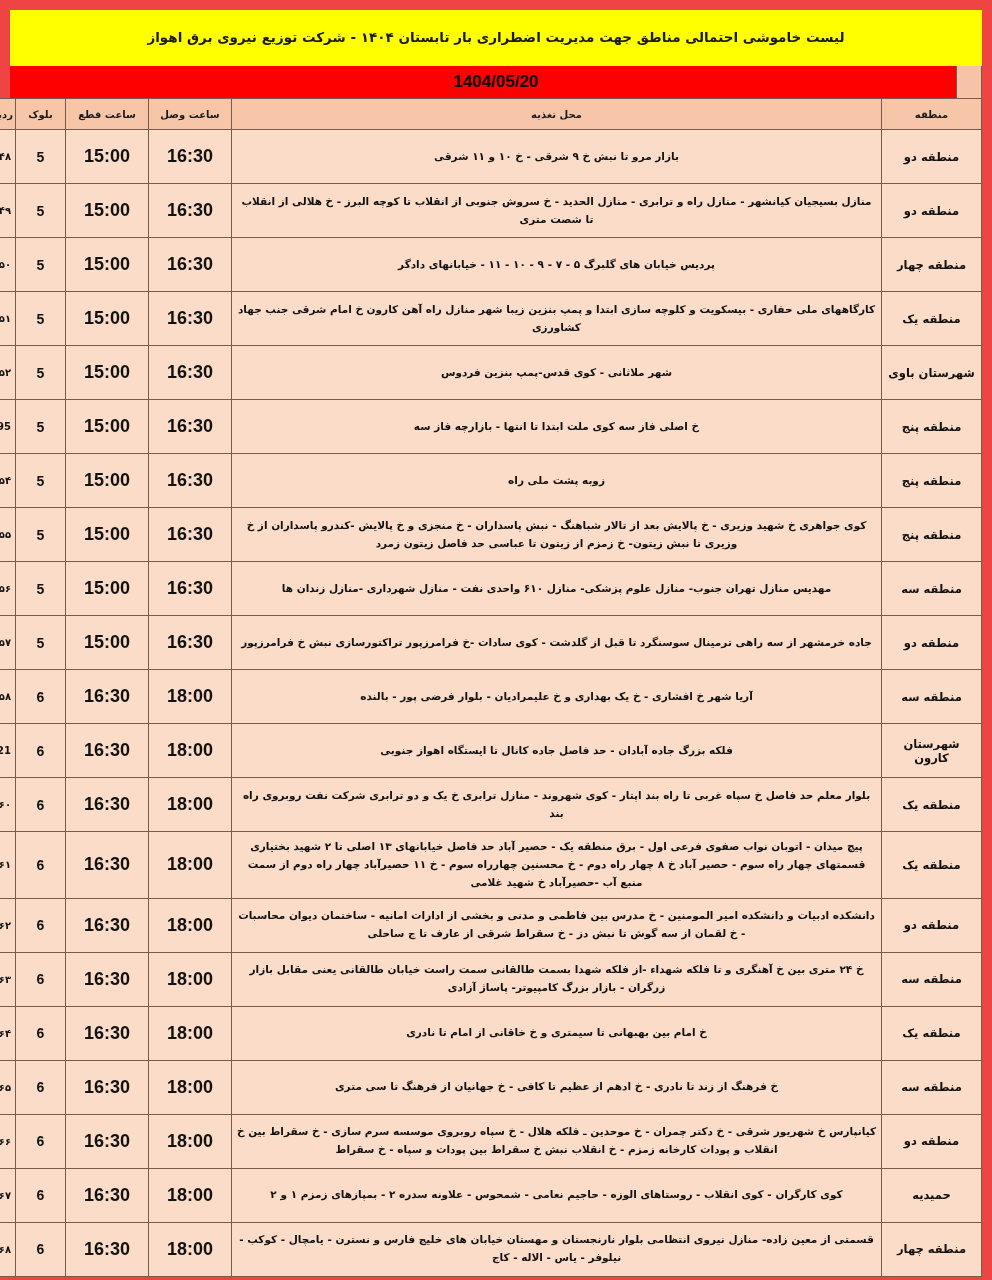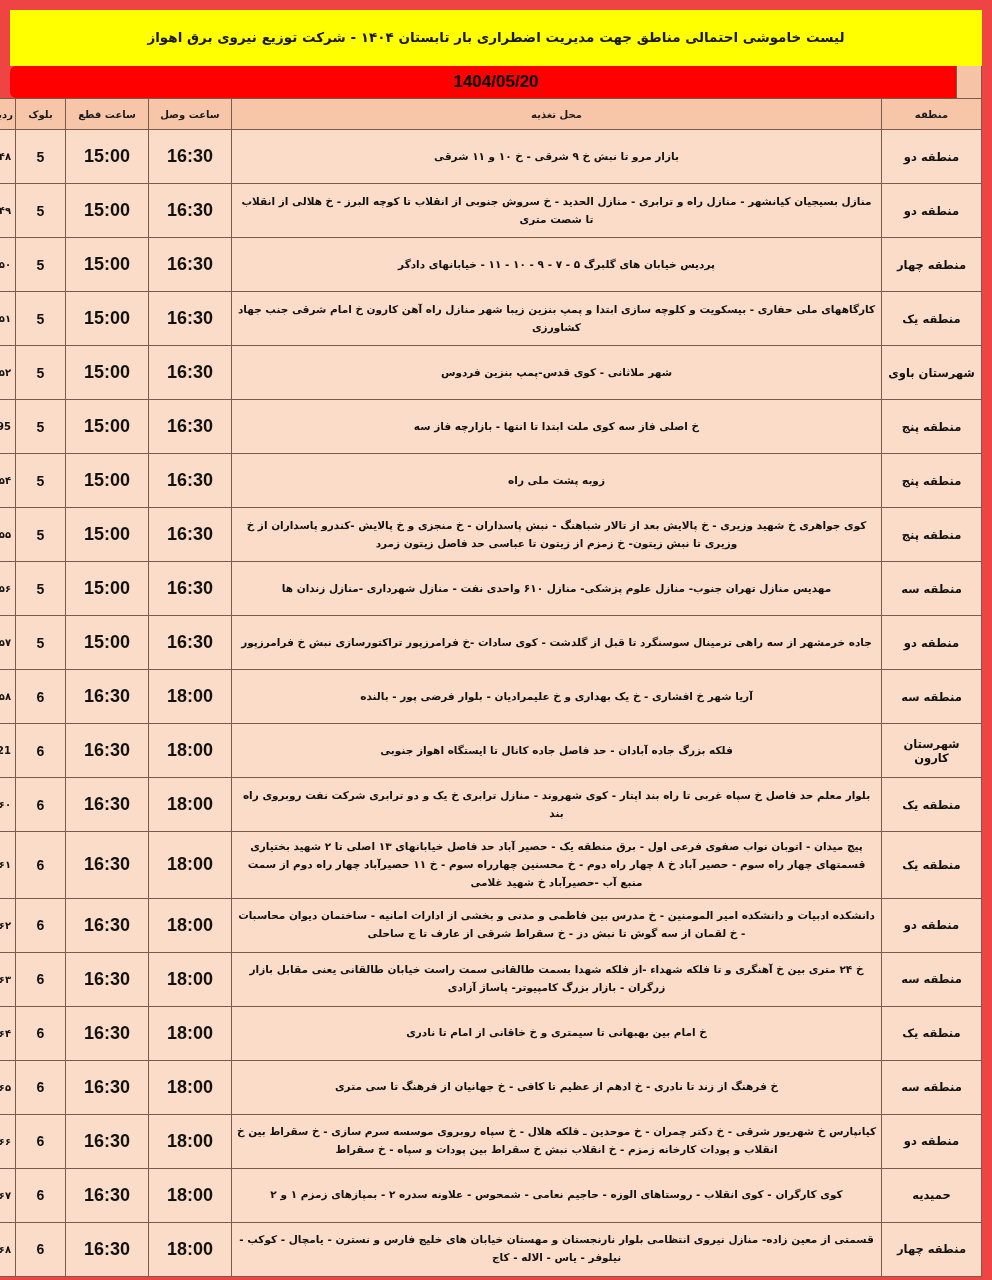--- a/index.html
+++ b/index.html
@@ -39,21 +39,20 @@
     line-height: 1.2;
   }
   
   .date-banner {
     background: #ff0000;
     height: 32px;
     display: flex;
     align-items: center;
     position: relative;
     box-sizing: border-box;
-    border-radius: 6px;
   }
   .date-banner .date-text {
     position: absolute;
     left: 0;
     right: 0;
     text-align: center;
     font-size: 17px;
     font-weight: bold;
     color: #000000;
     direction: ltr;

